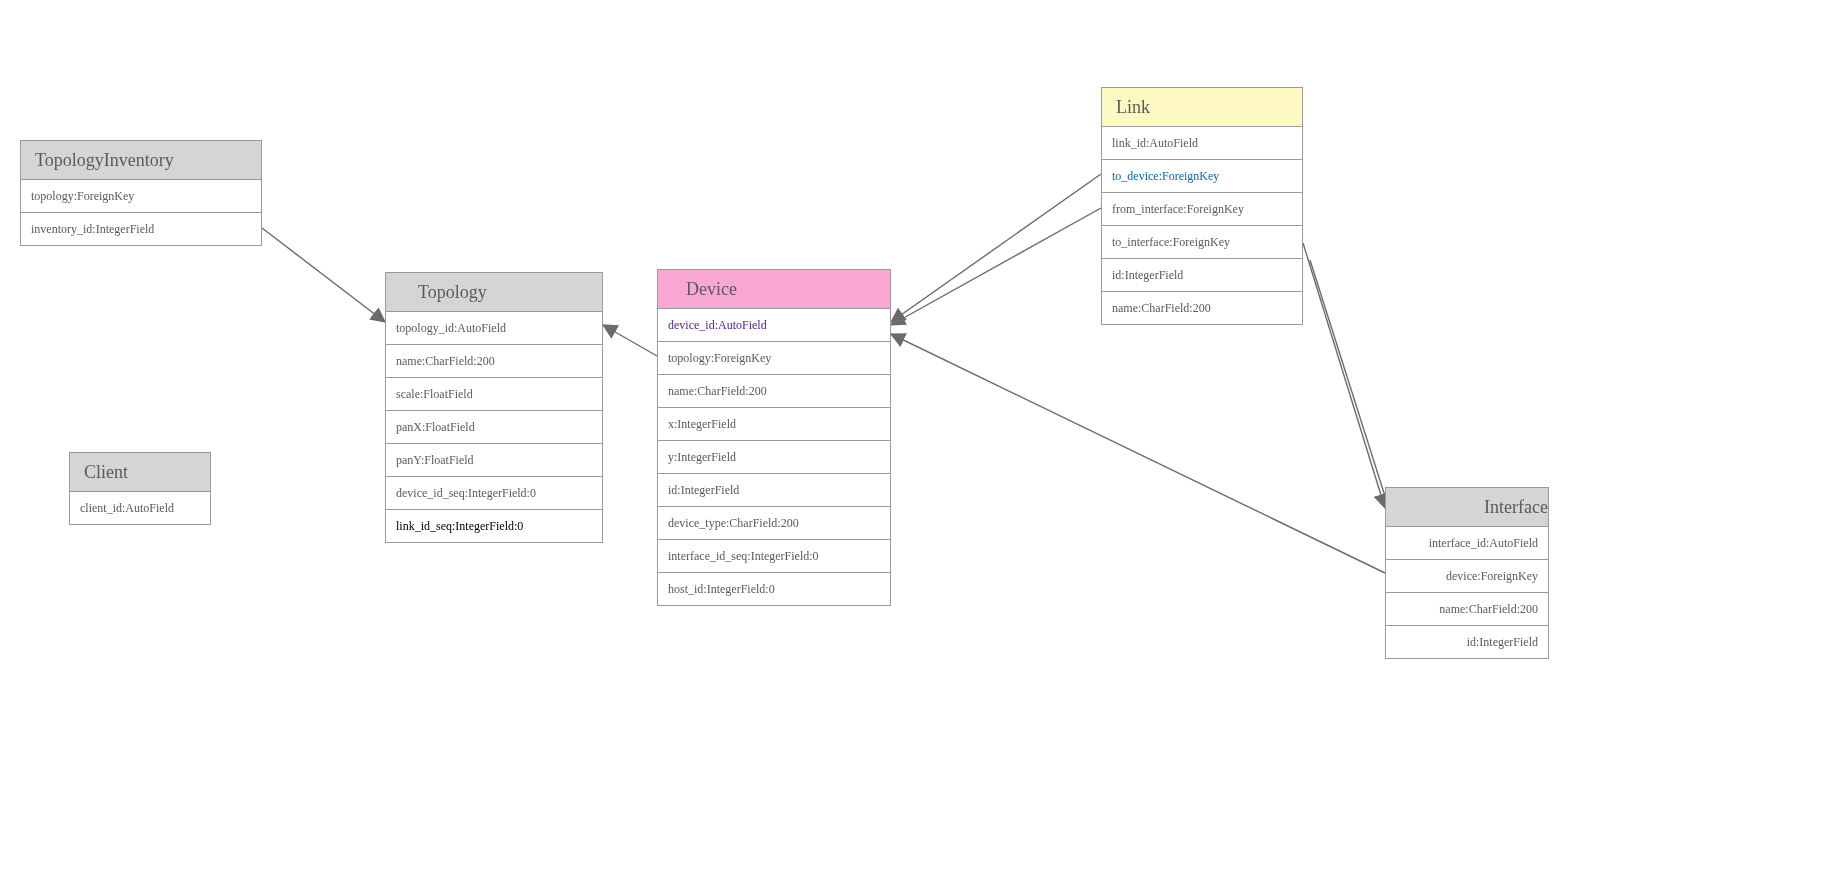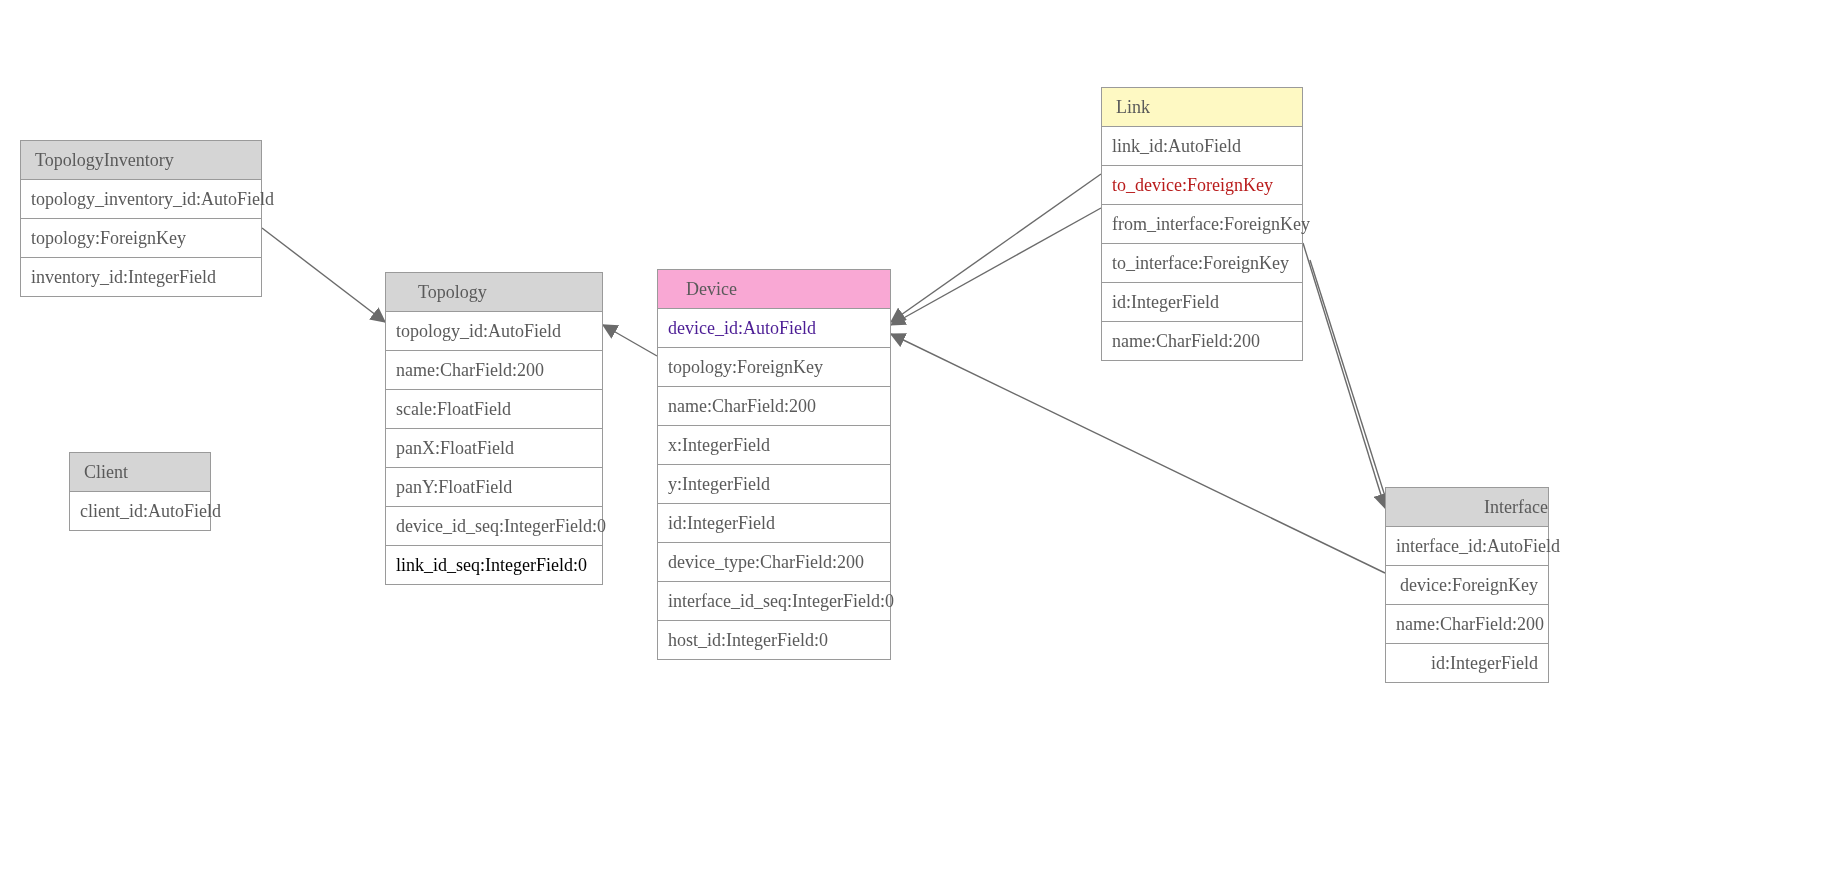--- a/index.html
+++ b/index.html
@@ -40,21 +40,21 @@
     padding: 10px 0 10px 14px;
     white-space: nowrap;
   }
   .entity-rows {
     display: block;
   }
   .entity-row {
     box-sizing: border-box;
     border-bottom: 1px solid #9a9a9a;
     color: #5a5a5a;
-    font-size: 18px;
+    font-size: 12px;
     line-height: 1;
     padding: 10px 10px 10px 10px;
     white-space: nowrap;
     background: #ffffff;
   }
   .entity-row:last-child {
     border-bottom: none;
   }
 </style>
 </head>
@@ -76,21 +76,20 @@
         <line x1="1385" y1="573" x2="891" y2="334" stroke="#6b6b6b" stroke-width="1.4" marker-end="url(#arrow)"></line>
         <line x1="1303" y1="243" x2="1385" y2="508" stroke="#6b6b6b" stroke-width="1.4" marker-end="url(#arrow)"></line>
         <line x1="1310" y1="260" x2="1390" y2="512" stroke="#6b6b6b" stroke-width="1.4" marker-end="url(#arrow)"></line>
       </g>
   </svg>
 
   <div id="entity-layer">
       <div class="entity" style="left: 20px; top: 140px; width: 242px; border-color: rgb(154, 154, 154);">
         <div class="entity-header" style="background: rgb(213, 213, 213); color: rgb(90, 90, 90); border-bottom-color: rgb(154, 154, 154);">TopologyInventory</div>
         <div class="entity-rows">
-          <div class="entity-row" style="color: rgb(90, 90, 90); border-bottom-color: rgb(154, 154, 154);">topology_inventory_id:AutoField</div>
           <div class="entity-row" style="color: rgb(90, 90, 90); border-bottom-color: rgb(154, 154, 154);">topology:ForeignKey</div>
           <div class="entity-row" style="color: rgb(90, 90, 90); border-bottom-color: rgb(154, 154, 154);">inventory_id:IntegerField</div>
         </div>
       </div>
       <div class="entity" style="left: 385px; top: 272px; width: 218px; border-color: rgb(154, 154, 154);">
         <div class="entity-header" style="background: rgb(213, 213, 213); color: rgb(90, 90, 90); border-bottom-color: rgb(154, 154, 154); padding-left: 32px;">Topology</div>
         <div class="entity-rows">
           <div class="entity-row" style="color: rgb(90, 90, 90); border-bottom-color: rgb(154, 154, 154);">topology_id:AutoField</div>
           <div class="entity-row" style="color: rgb(90, 90, 90); border-bottom-color: rgb(154, 154, 154);">name:CharField:200</div>
           <div class="entity-row" style="color: rgb(90, 90, 90); border-bottom-color: rgb(154, 154, 154);">scale:FloatField</div>
@@ -117,21 +116,21 @@
           <div class="entity-row" style="color: rgb(90, 90, 90); border-bottom-color: rgb(154, 154, 154);">id:IntegerField</div>
           <div class="entity-row" style="color: rgb(90, 90, 90); border-bottom-color: rgb(154, 154, 154);">device_type:CharField:200</div>
           <div class="entity-row" style="color: rgb(90, 90, 90); border-bottom-color: rgb(154, 154, 154);">interface_id_seq:IntegerField:0</div>
           <div class="entity-row" style="color: rgb(90, 90, 90); border-bottom-color: rgb(154, 154, 154);">host_id:IntegerField:0</div>
         </div>
       </div>
       <div class="entity" style="left: 1101px; top: 87px; width: 202px; border-color: rgb(154, 154, 154);">
         <div class="entity-header" style="background: #fef9c3; color: rgb(90, 90, 90); border-bottom-color: rgb(154, 154, 154);">Link</div>
         <div class="entity-rows">
           <div class="entity-row" style="color: rgb(90, 90, 90); border-bottom-color: rgb(154, 154, 154);">link_id:AutoField</div>
-          <div class="entity-row" style="color: #b91c1c; border-bottom-color: rgb(154, 154, 154);">to_device:ForeignKey</div>
+          <div class="entity-row" style="color: #0369a1; border-bottom-color: rgb(154, 154, 154);">to_device:ForeignKey</div>
           <div class="entity-row" style="color: rgb(90, 90, 90); border-bottom-color: rgb(154, 154, 154);">from_interface:ForeignKey</div>
           <div class="entity-row" style="color: rgb(90, 90, 90); border-bottom-color: rgb(154, 154, 154);">to_interface:ForeignKey</div>
           <div class="entity-row" style="color: rgb(90, 90, 90); border-bottom-color: rgb(154, 154, 154);">id:IntegerField</div>
           <div class="entity-row" style="color: rgb(90, 90, 90); border-bottom-color: rgb(154, 154, 154);">name:CharField:200</div>
         </div>
       </div>
       <div class="entity" style="left: 1385px; top: 487px; width: 164px; border-color: rgb(154, 154, 154); text-align: right;">
         <div class="entity-header" style="background: rgb(213, 213, 213); color: rgb(90, 90, 90); border-bottom-color: rgb(154, 154, 154);">Interface</div>
         <div class="entity-rows">
           <div class="entity-row" style="color: rgb(90, 90, 90); border-bottom-color: rgb(154, 154, 154);">interface_id:AutoField</div>

